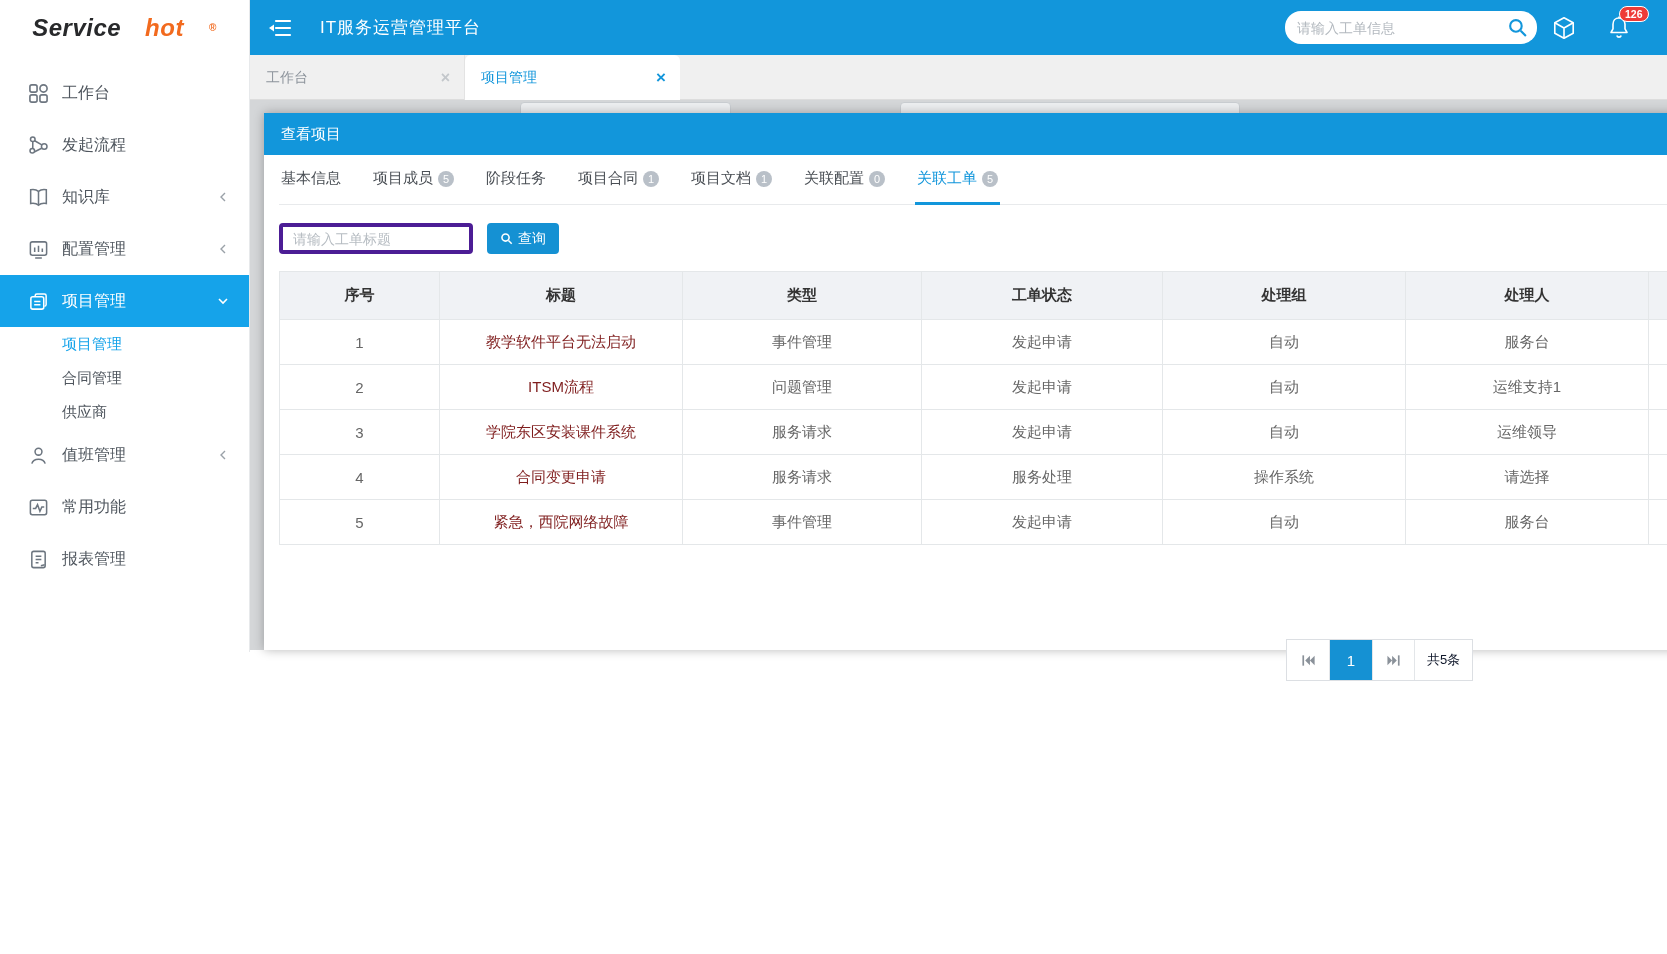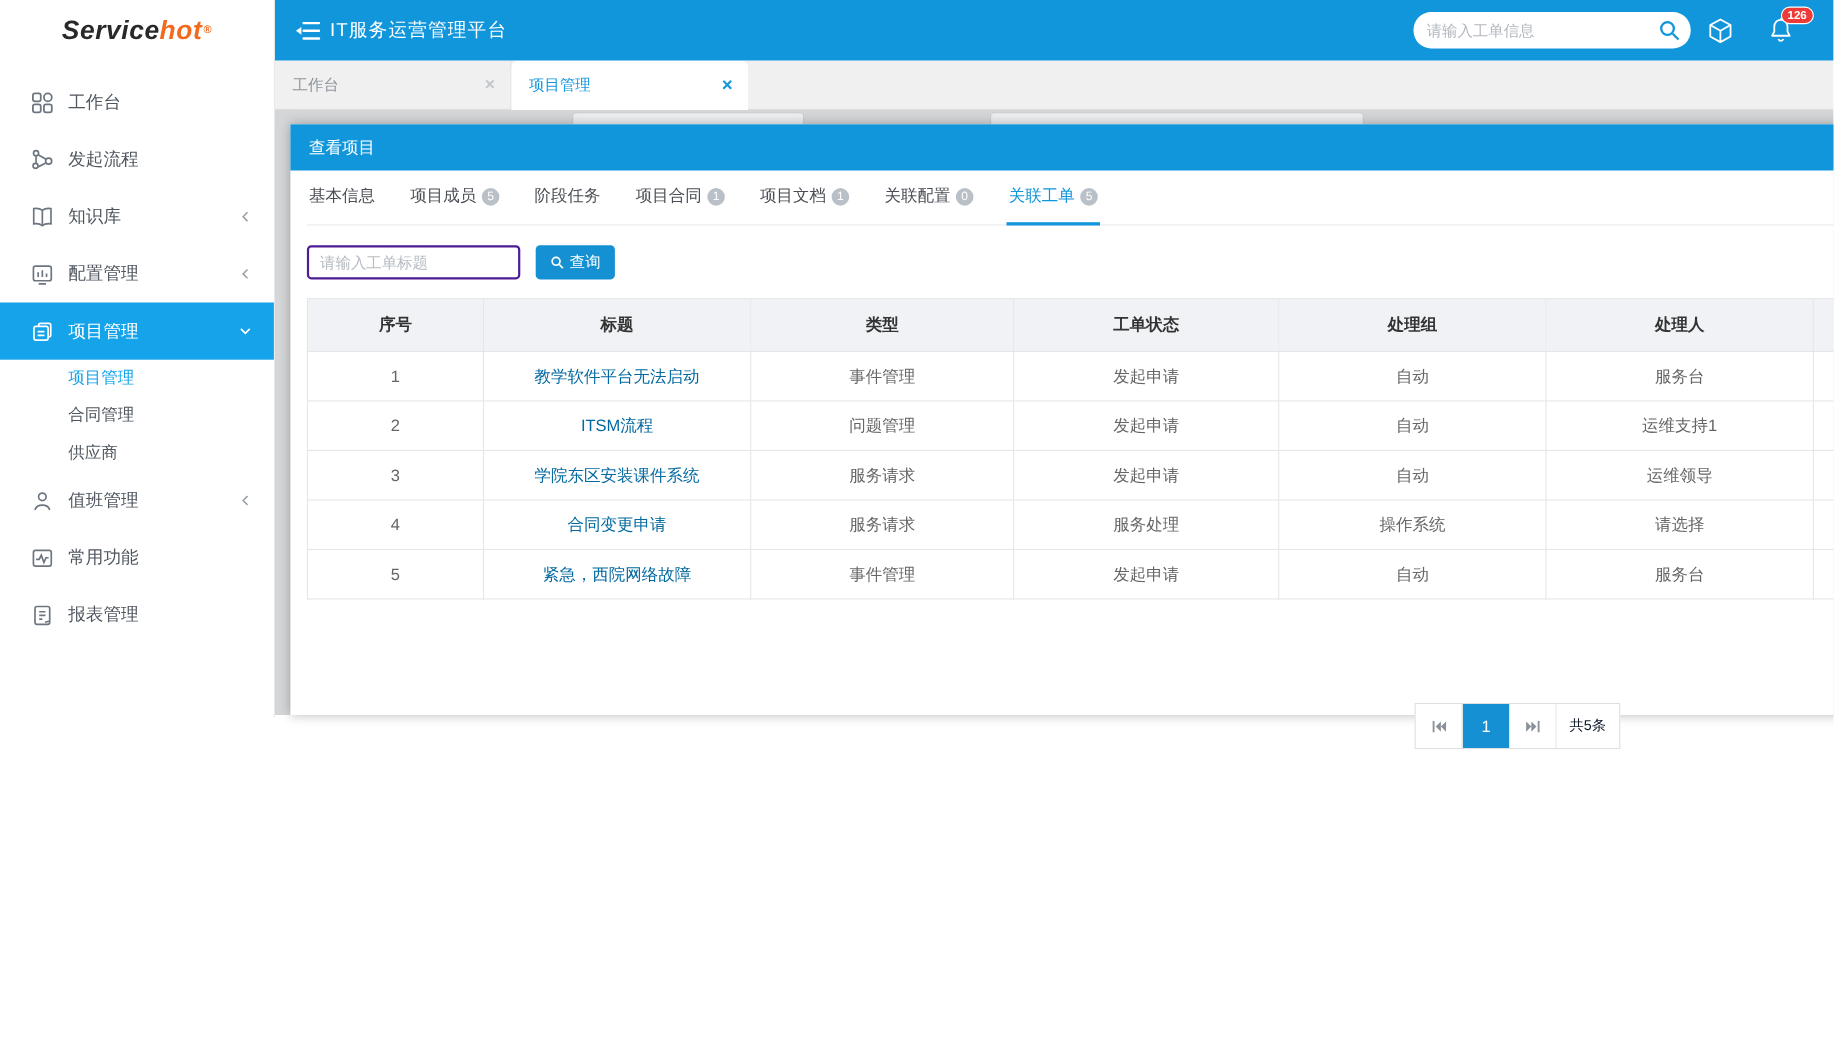--- a/index.html
+++ b/index.html
@@ -4,40 +4,40 @@
 <style>
   * { margin:0; padding:0; box-sizing:border-box; }
   html,body { width:1667px; height:954px; overflow:hidden; background:#fff;
     font-family:"Liberation Sans","DejaVu Sans",sans-serif; }
   .stage { position:relative; width:1667px; height:954px; background:#fff; overflow:hidden; }
 
   
   .sidebar { position:absolute; left:0; top:0; width:250px; height:652px;
     background:#fff; border-right:1px solid #e7e9eb; z-index:5; }
   .logo { height:55px; display:flex; align-items:center; justify-content:center;
-    font-size:24px; font-weight:700; letter-spacing:0.5px; }
+    font-size:24px; font-weight:700; letter-spacing:0.5px;gap:24px; }
   .logo .p1 { color:#28292b; font-style:italic; }
   .logo .p2 { color:#f26a1e; font-style:italic; }
   .logo .reg { color:#f26a1e; font-size:10px; vertical-align:super; margin-left:1px; }
   .nav { padding-top:12px; }
   .nav-item { height:52px; display:flex; align-items:center; padding:0 20px 0 28px;
     color:#4f565e; font-size:16px; cursor:pointer; }
   .nav-item .nicon { width:21px; height:21px; margin-right:13px; color:#6d7680; flex:0 0 auto; }
   .nav-item .chev { margin-left:auto; color:#9aa1a8; width:12px; height:12px; }
   .nav-item.active { background:#15a3ea; color:#fff; }
   .nav-item.active .nicon, .nav-item.active .chev { color:#fff; }
   .subnav .sub-item { height:34px; line-height:34px; padding-left:62px; font-size:15px;
     color:#4f565e; cursor:pointer; }
   .subnav .sub-item.active { color:#15a3ea; }
 
   
   .topbar { position:absolute; left:250px; top:0; width:1417px; height:55px;
     background:#1296db; display:flex; align-items:center; padding:0 22px 0 18px; z-index:4; }
   .collapse-btn { width:24px; height:20px; color:#fff; cursor:pointer; flex:0 0 auto; }
-  .app-title { color:#fff; font-size:17px; margin-left:8px; letter-spacing:1px; }
+  .app-title { color:#fff; font-size:17px; margin-left:28px; letter-spacing:1px; }
   .topbar .spacer { flex:1; }
   .hsearch { position:relative; width:252px; height:33px; margin-right:14px; }
   .hsearch input { width:100%; height:100%; border:none; border-radius:16px;
     padding:0 36px 0 12px; font-size:14px; color:#a21caf; outline:none;
     font-family:"Liberation Sans","DejaVu Sans",sans-serif; }
   .hsearch input::placeholder { color:#b3b9bf; }
   .hsearch .mag { position:absolute; right:9px; top:6px; width:21px; height:21px; color:#1296db; cursor:pointer; }
   .cube { width:26px; height:26px; color:#fff; margin-right:30px; cursor:pointer; }
   .bell-wrap { position:relative; width:24px; height:26px; margin-right:14px; cursor:pointer; }
   .bell { width:24px; height:26px; color:#fff; }
@@ -72,36 +72,36 @@
   .mtabs { display:flex; align-items:flex-end; height:50px; border-bottom:1px solid #e8eaec; }
   .mtab { display:flex; align-items:center; padding:0 2px 14px 2px; margin-right:28px;
     font-size:15px; color:#4a4f55; cursor:pointer; border-bottom:3px solid transparent;
     margin-bottom:-1px; white-space:nowrap; }
   .mtab .tbadge { display:inline-block; min-width:16px; height:16px; border-radius:8px;
     background:#b9c0c8; color:#fff; font-size:11px; line-height:16px; text-align:center;
     margin-left:5px; padding:0 1px; }
   .mtab.active { color:#1296db; border-bottom-color:#1296db; }
 
   .msearch-row { margin-top:18px; display:flex; align-items:center; }
-  .msearch-row input { width:194px; height:31px; border:2px solid #4c1d95; border-radius:4px;
+  .msearch-row input { width:194px; height:31px; border:4px solid #4c1d95; border-radius:4px;
     padding:0 10px; font-size:14px; color:#333; outline:none;
     font-family:"Liberation Sans","DejaVu Sans",sans-serif; }
   .msearch-row input::placeholder { color:#b6bcc2; }
   .query-btn { margin-left:14px; height:31px; padding:0 13px; background:#1591d3; color:#fff;
     border:none; border-radius:4px; font-size:14px; display:inline-flex; align-items:center;
     gap:5px; cursor:pointer; font-family:"Liberation Sans","DejaVu Sans",sans-serif; }
   .query-btn svg { width:13px; height:13px; }
 
   table.tickets { border-collapse:collapse; table-layout:fixed; width:1408px; margin-top:17px;
     font-size:15px; }
   table.tickets th, table.tickets td { border:1px solid #e4e7e9; text-align:center;
     overflow:hidden; white-space:nowrap; }
   table.tickets th { height:48px; background:#f0f2f5; color:#333; font-weight:700; }
   table.tickets td { height:45px; color:#666; font-weight:400; }
-  table.tickets td a { color:#0369a1; text-decoration:none; cursor:pointer;margin-top:16px; }
+  table.tickets td a { color:#7f1d1d; text-decoration:none; cursor:pointer;margin-top:16px; }
 
   .pager { position:absolute; left:1022px; top:484px; height:42px; display:inline-flex;
     border:1px solid #dcdfe3; background:#fff; }
   .pager .pcell { display:flex; align-items:center; justify-content:center; height:40px;
     border-left:1px solid #e3e6e9; cursor:pointer; }
   .pager .pcell:first-child { border-left:none; }
   .pager .pfirst, .pager .plast { width:42px; color:#8a9199; }
   .pager .pfirst svg, .pager .plast svg { width:15px; height:15px; }
   .pager .pnum { width:43px; background:#1591d3; color:#fff; font-size:15px; cursor:default; }
   .pager .ptotal { width:58px; color:#0f172a; font-size:13px; cursor:default; }

